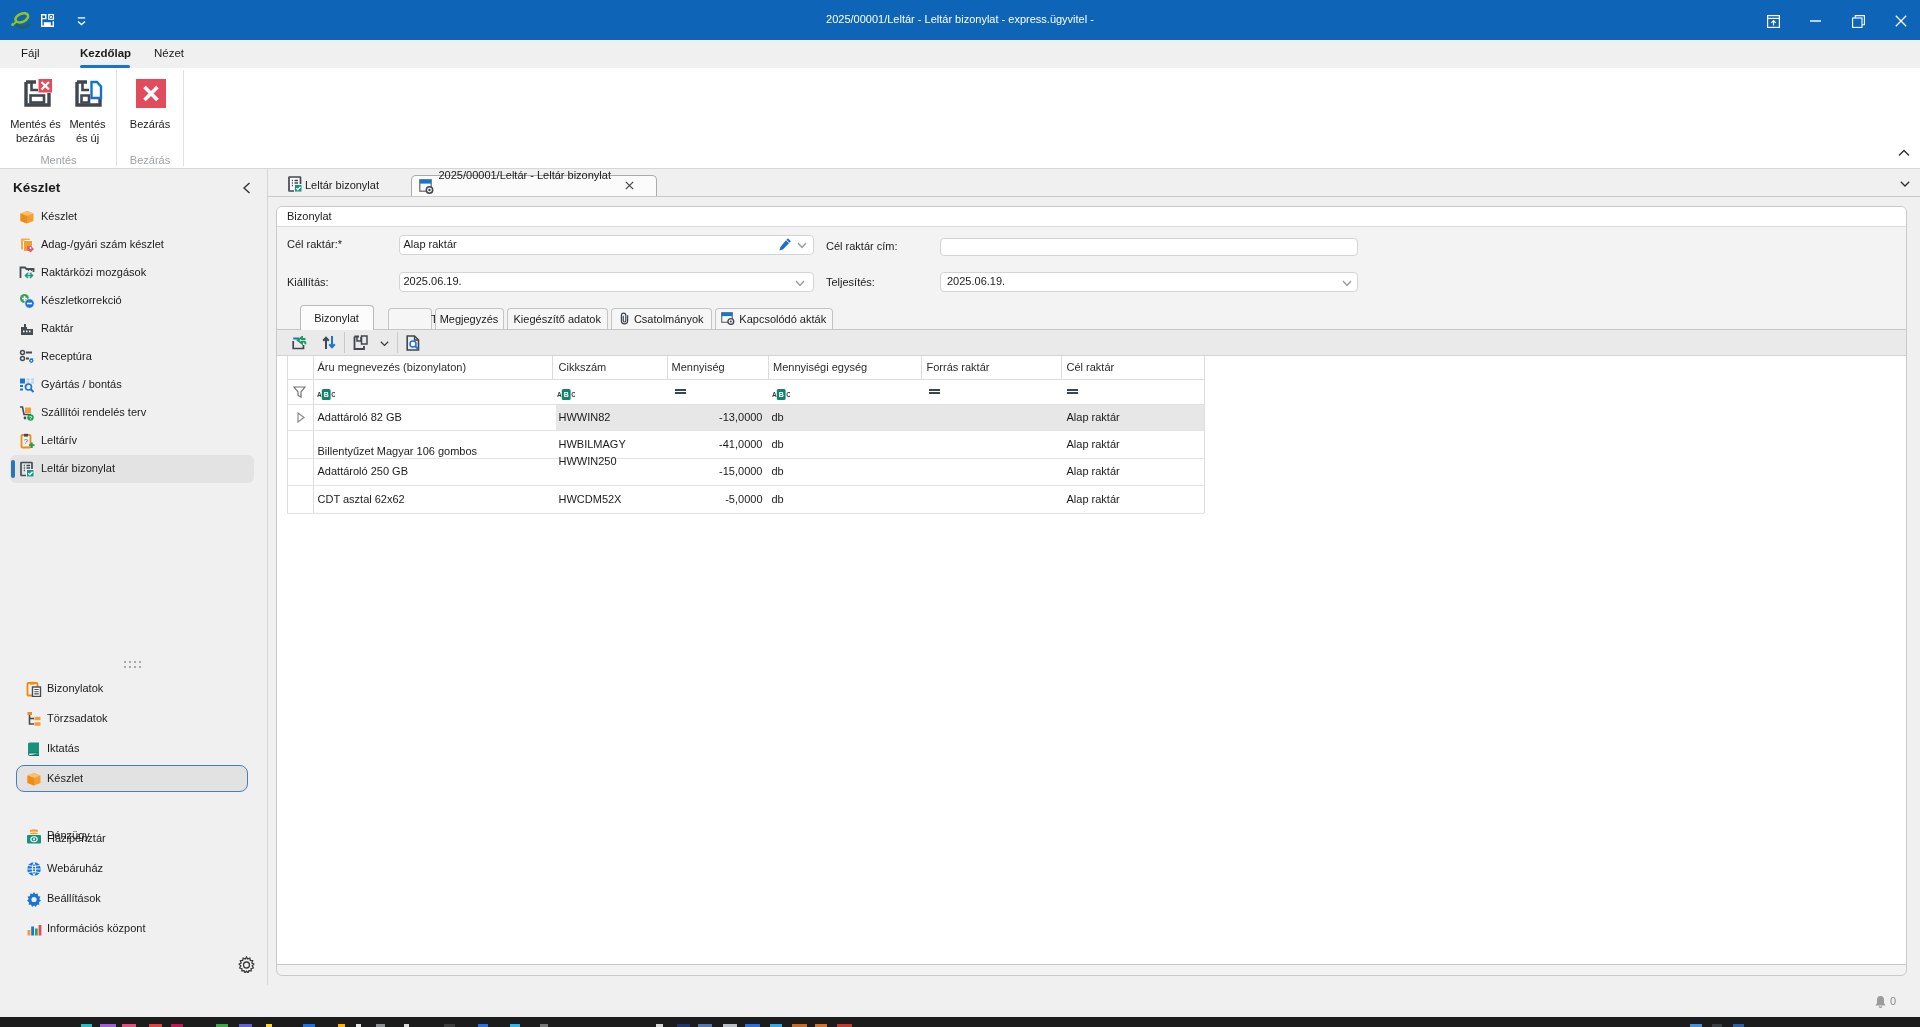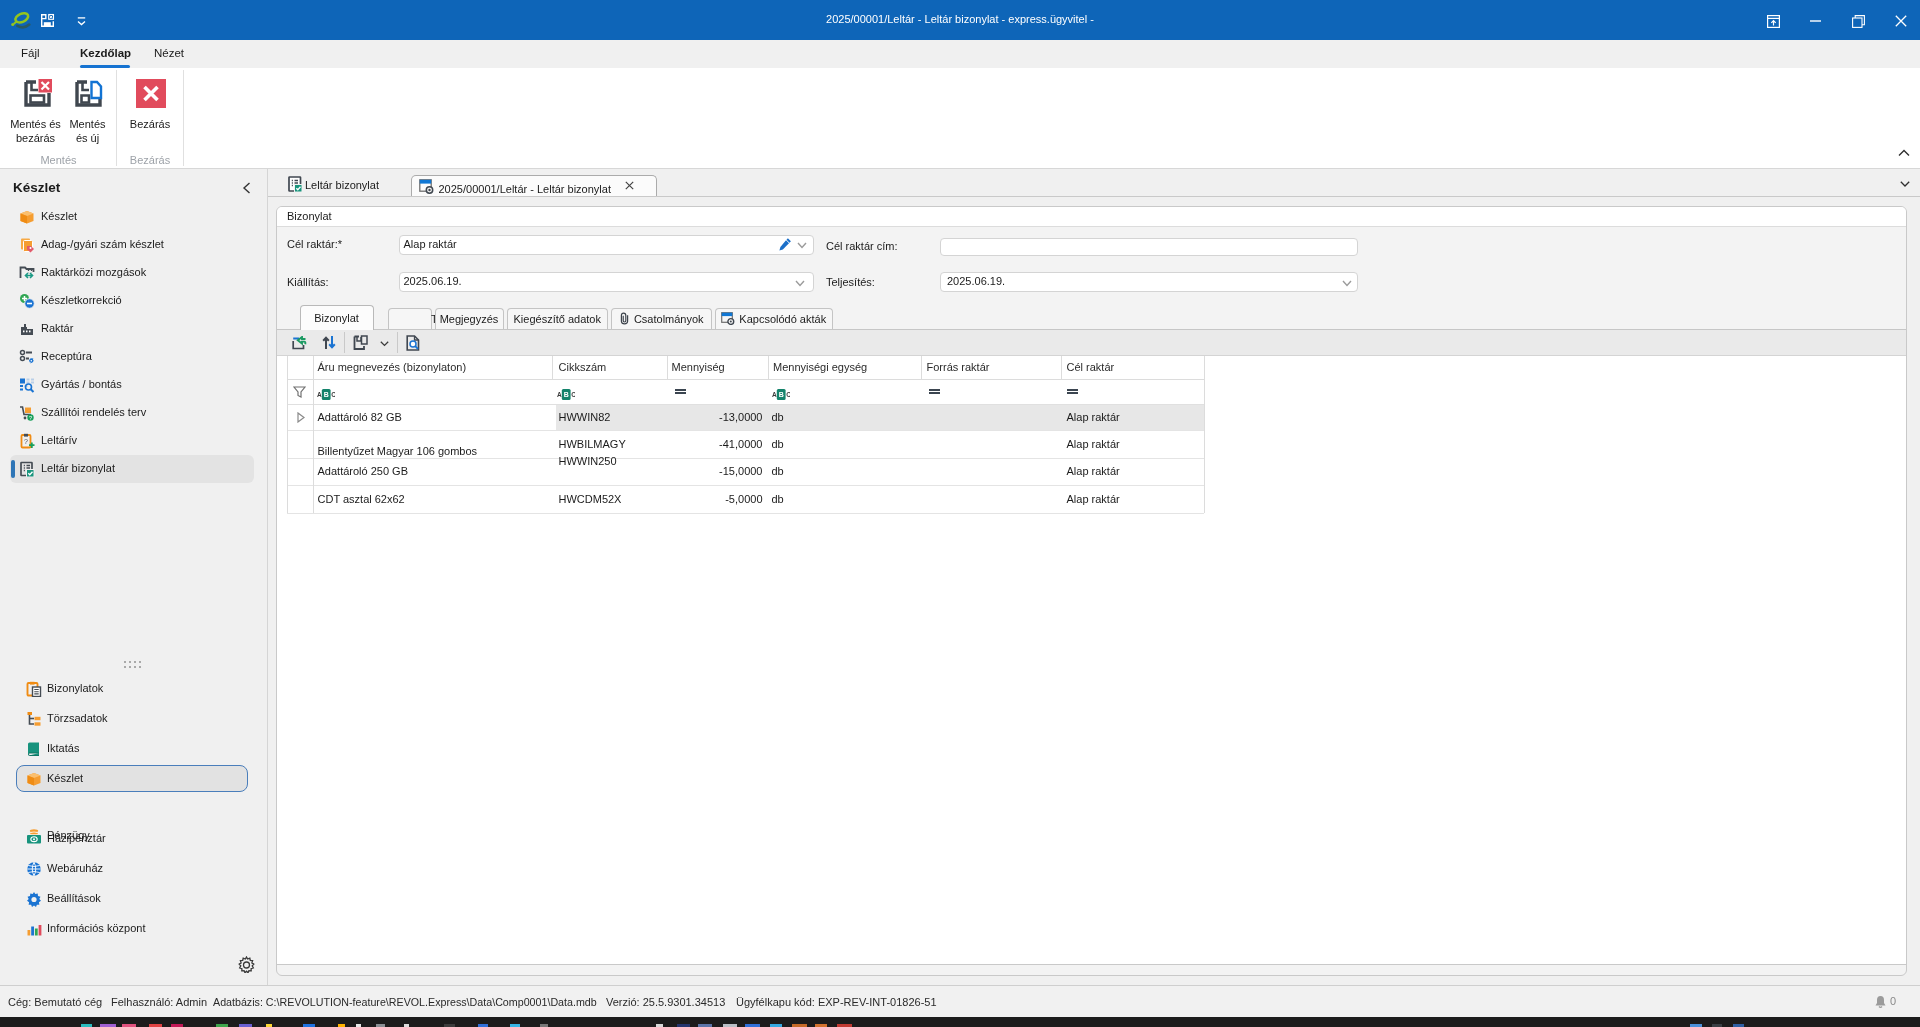--- a/index.html
+++ b/index.html
@@ -338,21 +338,21 @@
       <path d="M8.3 12.2 L9.8 13.7 L12.5 10.8" fill="none" stroke="#fff" stroke-width="1.3"></path>
     </svg>
     <span class="abs" style="left:37px;top:10px;font-size:11px;">Leltár bizonylat</span>
     <div class="abs" style="left:143px;top:6px;width:246px;height:21px;background:#fbfbfb;border:1px solid #ababab;border-bottom:none;border-radius:5px 5px 0 0;"></div>
     <svg class="abs" style="left:151px;top:10px;" width="15" height="15" viewBox="0 0 15 15">
       <rect x="0.8" y="0.8" width="11.4" height="11.4" fill="none" stroke="#6f6f6f" stroke-width="1.3"></rect>
       <rect x="0.8" y="0.8" width="11.4" height="3.8" fill="#1077d4" stroke="none"></rect>
       <circle cx="10.5" cy="11" r="3.2" fill="#f5f5f5" stroke="#404750" stroke-width="1.5"></circle>
       <circle cx="10.5" cy="11" r="1.2" fill="#404750"></circle>
     </svg>
-    <span class="abs" style="left:170.5px;top:14px;font-size:11px;">2025/00001/Leltár - Leltár bizonylat</span>
+    <span class="abs" style="left:170.5px;top:0;font-size:11px;">2025/00001/Leltár - Leltár bizonylat</span>
     <svg class="abs" style="left:357px;top:12px;" width="9" height="9" viewBox="0 0 9 9">
         <path d="M0.8 0.8 L8.2 8.2 M8.2 0.8 L0.8 8.2" stroke="#444" stroke-width="1.2"></path>
       </svg>
     <svg class="abs" style="left:1632px;top:12px;" width="10" height="6" viewBox="0 0 10 6">
         <path d="M0.8 0.8 L5 5 L9.2 0.8" fill="none" stroke="#2e2e2e" stroke-width="1.3"></path>
       </svg>
   </div>
   <div id="panel">
     <div class="abs" style="left:0;top:0;width:1629px;height:20px;background:#fff;border-bottom:1px solid #dcdcdc;border-radius:5px 5px 0 0;"></div>
     <div class="abs" style="left:10px;top:3px;font-size:11px;">Bizonylat</div>
@@ -489,27 +489,20 @@
     <div class="cell" style="left:40.5px;top:251px;">Adattároló 250 GB</div>
     <div class="cell" style="left:281.5px;top:241px;">HWWIN250</div>
     <div class="cell" style="left:385.5px;top:251px;width:100px;text-align:right;">-15,0000</div>
     <div class="cell" style="left:494.5px;top:251px;">db</div>
     <div class="cell" style="left:789.5px;top:251px;">Alap raktár</div>
     <div class="cell" style="left:40.5px;top:278.5px;">CDT asztal 62x62</div>
     <div class="cell" style="left:281.5px;top:278.5px;">HWCDM52X</div>
     <div class="cell" style="left:385.5px;top:278.5px;width:100px;text-align:right;">-5,0000</div>
     <div class="cell" style="left:494.5px;top:278.5px;">db</div>
     <div class="cell" style="left:789.5px;top:278.5px;">Alap raktár</div>
-  </div>
-  <div id="statusbar">
-    <span style="left:8px;">Cég: Bemutató cég</span>
-    <span style="left:111px;">Felhasználó: Admin</span>
-    <span style="left:213px;font-size:10.7px;">Adatbázis: C:\REVOLUTION-feature\REVOL.Express\Data\Comp0001\Data.mdb</span>
-    <span style="left:606px;">Verzió: 25.5.9301.34513</span>
-    <span style="left:736px;">Ügyfélkapu kód: EXP-REV-INT-01826-51</span>
   </div>
   <svg class="abs" style="left:1874px;top:995px;" width="13" height="14" viewBox="0 0 13 14">
     <path d="M6.5 1 Q3 1 3 5 L3 8 L1.5 10.5 H11.5 L10 8 V5 Q10 1 6.5 1 Z" fill="#9b9b9b"></path>
     <path d="M5 11.5 Q6.5 13.2 8 11.5" fill="none" stroke="#9b9b9b" stroke-width="1.3"></path>
   </svg>
   <div class="abs" style="left:1890px;top:995px;font-size:11px;color:#8a8a8a;">0</div>
   <div id="taskbar">
     <div class="tbi" style="left:81px;width:11px;background:#2bbcbe;"></div>
     <div class="tbi" style="left:100px;width:16px;background:#a05fd2;"></div>
     <div class="tbi" style="left:122px;width:14px;background:#e0527e;"></div>

